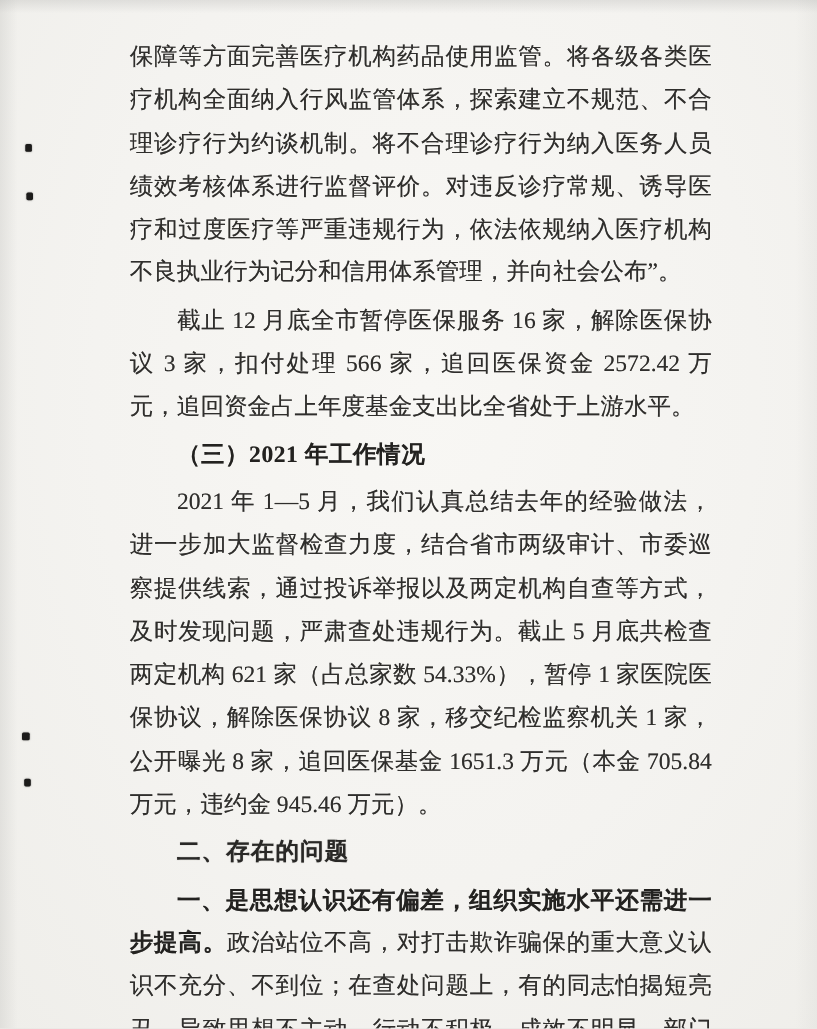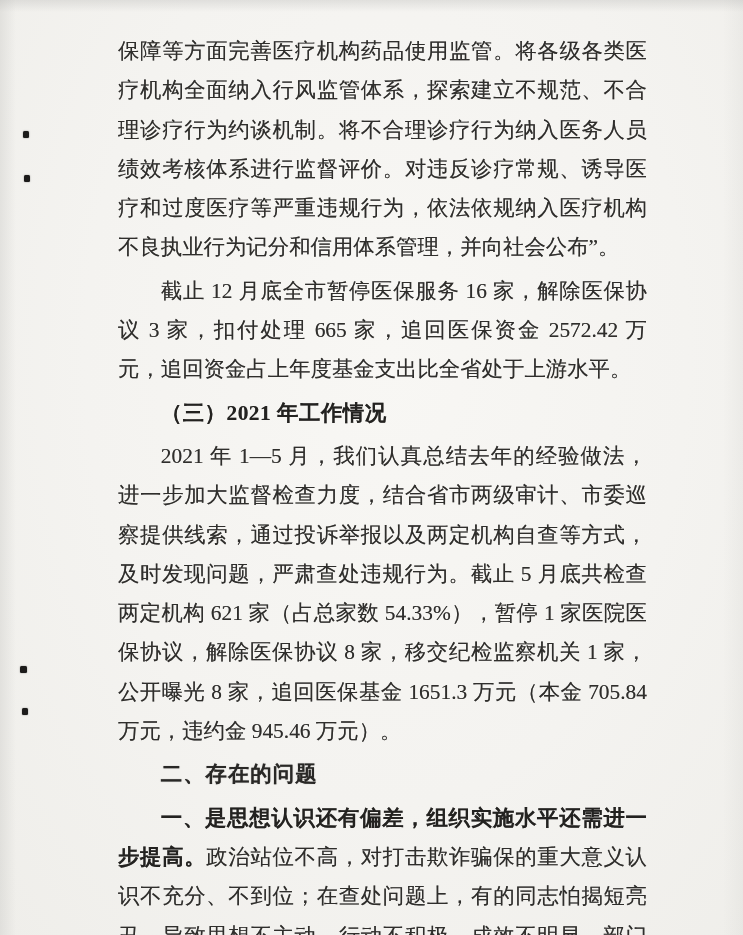--- a/index.html
+++ b/index.html
@@ -69,20 +69,20 @@
 
 <div class="page">
 
   <div class="speck s1"></div>
   <div class="speck s2"></div>
   <div class="speck s3"></div>
   <div class="speck s4"></div>
 
   <div class="text-block">
     <p class="noindent">保障等方面完善医疗机构药品使用监管。将各级各类医疗机构全面纳入行风监管体系，探索建立不规范、不合理诊疗行为约谈机制。将不合理诊疗行为纳入医务人员绩效考核体系进行监督评价。对违反诊疗常规、诱导医疗和过度医疗等严重违规行为，依法依规纳入医疗机构不良执业行为记分和信用体系管理，并向社会公布”。</p>
-    <p>截止 12 月底全市暂停医保服务 16 家，解除医保协议 3 家，扣付处理 665 家，追回医保资金 2572.42 万元，追回资金占上年度基金支出比全省处于上游水平。</p>
+    <p>截止 12 月底全市暂停医保服务 16 家，解除医保协议 3 家，扣付处理 566 家，追回医保资金 2572.42 万元，追回资金占上年度基金支出比全省处于上游水平。</p>
     <p class="heading-kai">（三）2021 年工作情况</p>
     <p>2021 年 1—5 月，我们认真总结去年的经验做法，进一步加大监督检查力度，结合省市两级审计、市委巡察提供线索，通过投诉举报以及两定机构自查等方式，及时发现问题，严肃查处违规行为。截止 5 月底共检查两定机构 621 家（占总家数 54.33%），暂停 1 家医院医保协议，解除医保协议 8 家，移交纪检监察机关 1 家，公开曝光 8 家，追回医保基金 1651.3 万元（本金 705.84 万元，违约金 945.46 万元）。</p>
     <p class="heading-hei">二、存在的问题</p>
     <p><span class="lead-bold">一、是思想认识还有偏差，组织实施水平还需进一步提高。</span><span>政治站位不高，对打击欺诈骗保的重大意义认识不充分、不到位；在查处问题上，有的同志怕揭短亮丑，导致思想不主动，行动不积极、成效不明显。部门协调配合</span></p>
   </div>
 
 </div>
 
 </body></html>

